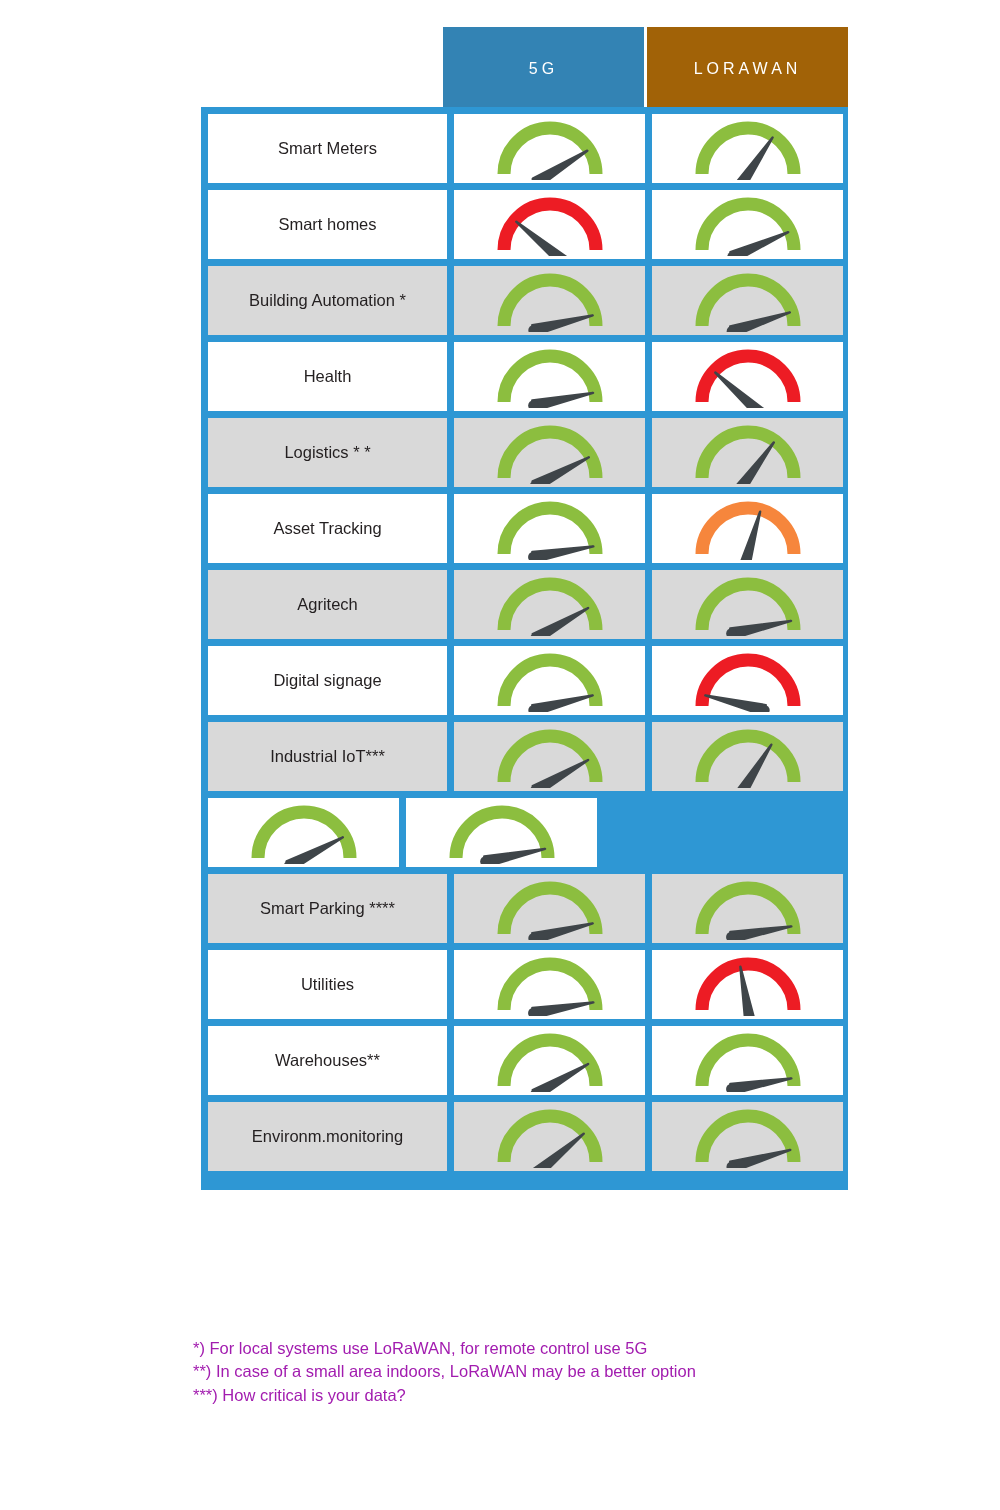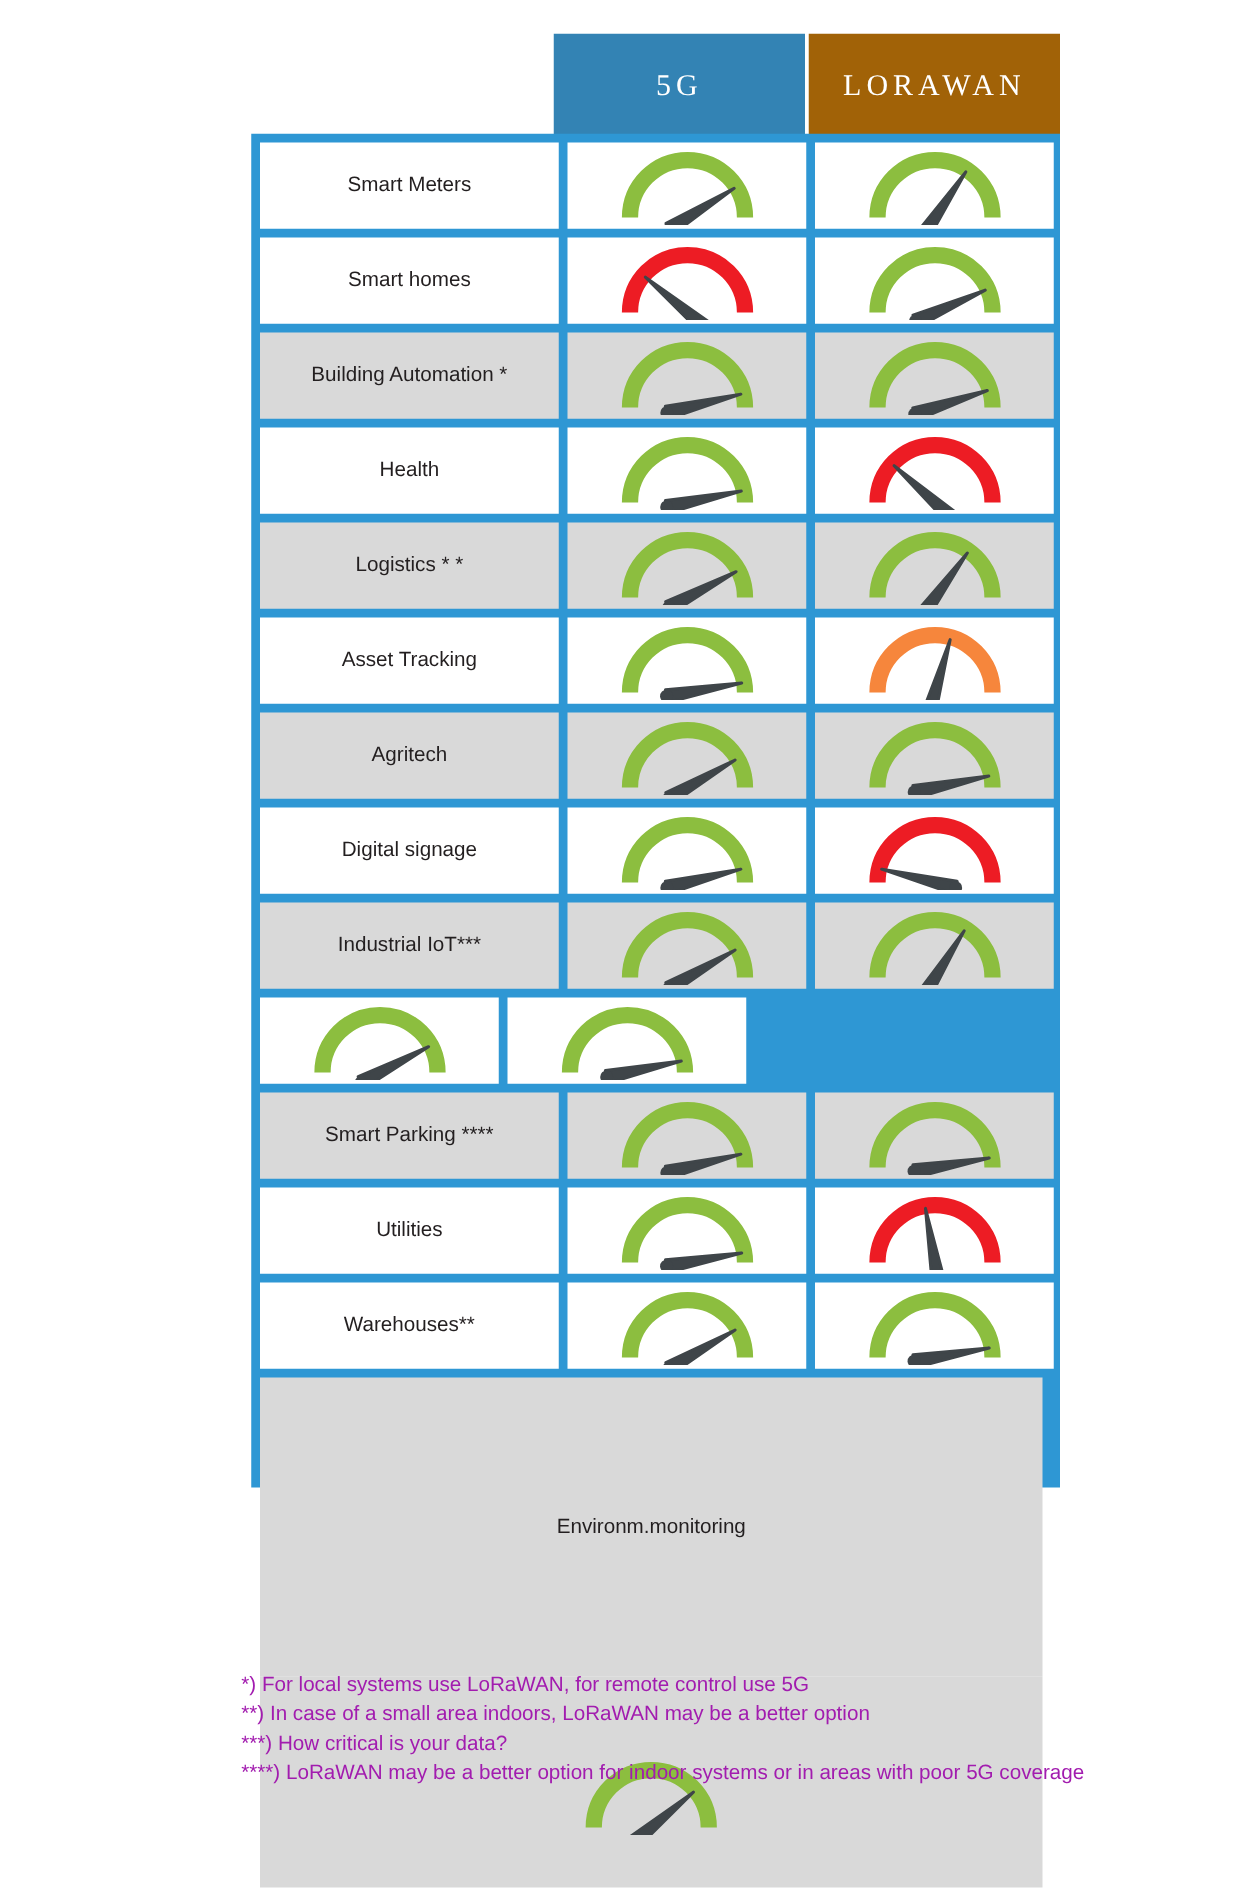--- a/index.html
+++ b/index.html
@@ -11,35 +11,35 @@
   #stage{position:relative;width:1000px;height:1510px;overflow:hidden;}
 
   
   #header-row{
     position:absolute;left:443px;top:27px;width:405px;height:84px;
     display:flex;
   }
   .hdr-cell{
     flex:0 0 201px;height:84px;margin-right:3px;
     display:flex;align-items:center;justify-content:center;
-    color:#ffffff;font-size:24px;letter-spacing:4px;font-weight:400;font-family:Liberation Serif, serif;
+    color:#ffffff;font-size:16px;letter-spacing:4px;font-weight:400;
   }
   .hdr-cell:last-child{margin-right:0;}
   .hdr-5g{background:#3383b4;}
   .hdr-lora{background:#1b5a85;}
 
   
   #table{
     position:absolute;left:201px;top:107px;width:647px;
     background:#2e97d4;
     padding:7px 7px 7px 7px;
     box-sizing:border-box;
   }
   .row{display:flex;height:69px;margin-bottom:7px;}
-  .row:last-child{margin-bottom:12px;flex-direction:column;}
+  .row:last-child{margin-bottom:12px;}
   .cell-label{
     flex:0 0 239px;margin-right:7px;
     display:flex;align-items:center;justify-content:center;
     text-align:center;line-height:1.18;
     font-size:16.5px;color:#231f20;padding:0 0;box-sizing:border-box;
   }
   .cell-gauge{
     flex:0 0 191px;margin-right:7px;
     display:flex;align-items:center;justify-content:center;
   }
@@ -303,16 +303,15 @@
             <circle cx="42.65855116904858" cy="60.68583504888899" r="5.2" fill="#3f4549"></circle>
           </svg>
         </div>
       </div>
     </div>
 
 <div id="footnotes">
       <div class="fn-line">*) For local systems use LoRaWAN, for remote control use 5G</div>
       <div class="fn-line">**) In case of a small area indoors, LoRaWAN may be a better option</div>
       <div class="fn-line">***) How critical is your data?</div>
-      <div class="fn-line">****) LoRaWAN may be a better option for indoor systems or in areas with poor 5G coverage</div>
     </div>
 
 </div>
 
 </body></html>

